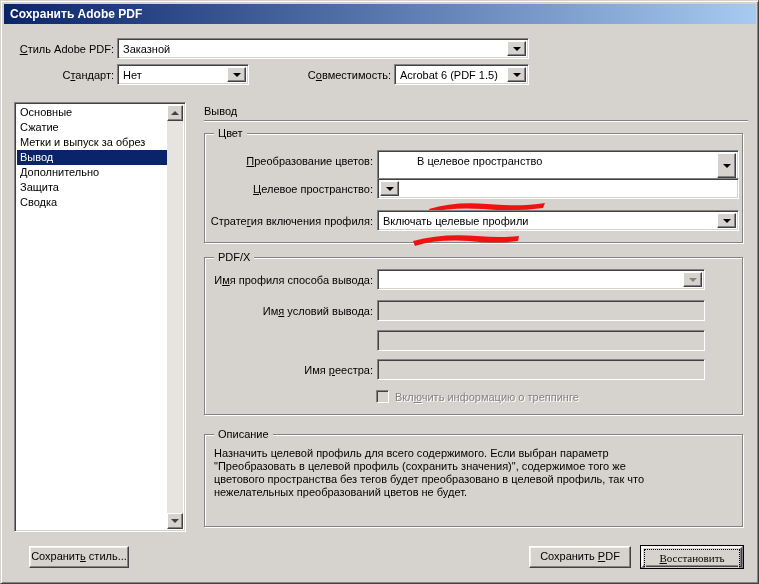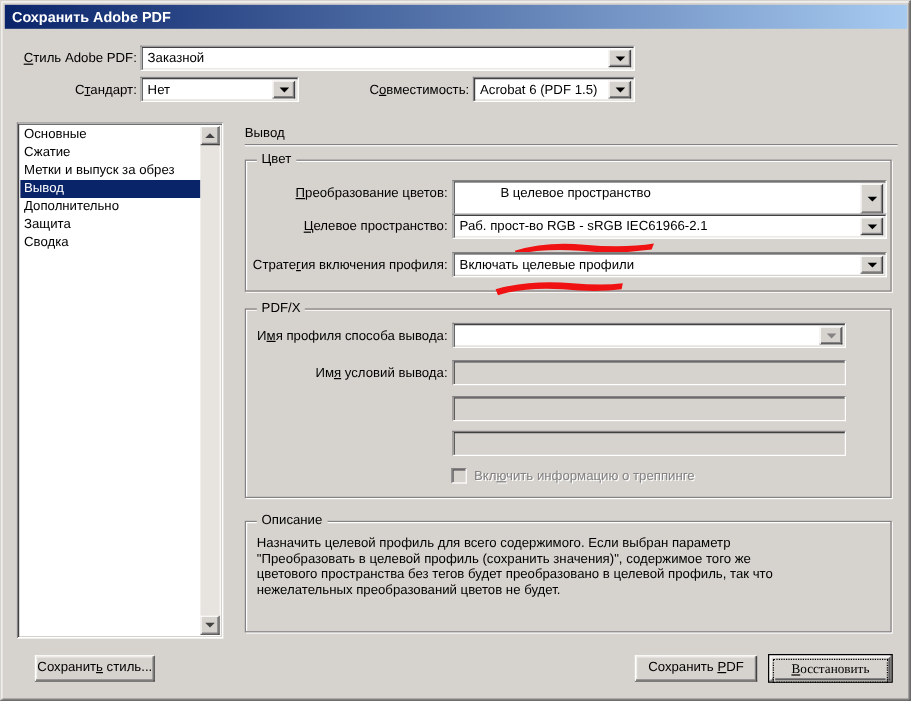--- a/index.html
+++ b/index.html
@@ -139,21 +139,20 @@
   </div>
   <div class="abs lbl r" style="left:150px;top:153px;width:222px;"><u>П</u>реобразование цветов:</div>
   <div class="abs sunken combo" style="left:376px;top:149px;width:362px;height:31px;padding-left:36px;">
     <div class="val">В целевое пространство</div>
     <div class="cbtn">
         <span class="tri-dn"></span>
       </div>
   </div>
   <div class="abs lbl r" style="left:150px;top:181px;width:222px;"><u>Ц</u>елевое пространство:</div>
   <div class="abs sunken combo" style="left:376px;top:177px;width:362px;height:21px;">
-    <div class="val">Раб. прост-во RGB - sRGB IEC61966-2.1</div>
     <div class="cbtn">
         <span class="tri-dn"></span>
       </div>
   </div>
   <svg class="abs scribble" style="left:424px;top:196px;" width="126" height="18" viewBox="0 0 126 18">
     <path d="M4,12 Q30,4 62,7 Q95,10 120,6 L118,11 Q90,15 58,12 Q28,10 5,15 Z" fill="var(--annotation-red,#f01212)"></path>
   </svg>
   <div class="abs lbl r" style="left:150px;top:213px;width:222px;">Страте<u>г</u>ия включения профиля:</div>
   <div class="abs sunken combo" style="left:376px;top:209px;width:362px;height:21px;">
     <div class="val">Включать целевые профили</div>
@@ -171,20 +170,21 @@
   <div class="abs lbl r" style="left:150px;top:272px;width:222px;">И<u>м</u>я профиля способа вывода:</div>
   <div class="abs sunken combo disabled" style="left:376px;top:268px;width:328px;height:21px;">
     <div class="val">Нет данных</div>
     <div class="cbtn">
         <span class="tri-dn"></span>
       </div>
   </div>
   <div class="abs lbl r" style="left:150px;top:303px;width:222px;">Им<u>я</u> условий вывода:</div>
   <div class="abs sunken field" style="left:376px;top:299px;width:328px;height:21px;"></div>
   <div class="abs sunken field" style="left:376px;top:329px;width:328px;height:21px;"></div>
+  <div class="abs lbl r" style="left:150px;top:362px;width:222px;">Имя <u>р</u>еестра:</div>
   <div class="abs sunken field" style="left:376px;top:358px;width:328px;height:21px;"></div>
   <div class="abs checkbox" style="left:375px;top:389px;"></div>
   <div class="abs lbl gray-emboss" style="left:394px;top:389px;text-align:center;">Вкл<u>ю</u>чить информацию о треппинге</div>
 
   <div class="abs group" style="left:203px;top:433px;width:539px;height:93px;padding-left:27px;">
     <div class="legend">Описание</div>
   </div>
   <div class="abs desc" style="left:213px;top:446px;width:518px;">Назначить целевой профиль для всего содержимого. Если выбран параметр
 "Преобразовать в целевой профиль (сохранить значения)", содержимое того же
 цветового пространства без тегов будет преобразовано в целевой профиль, так что

